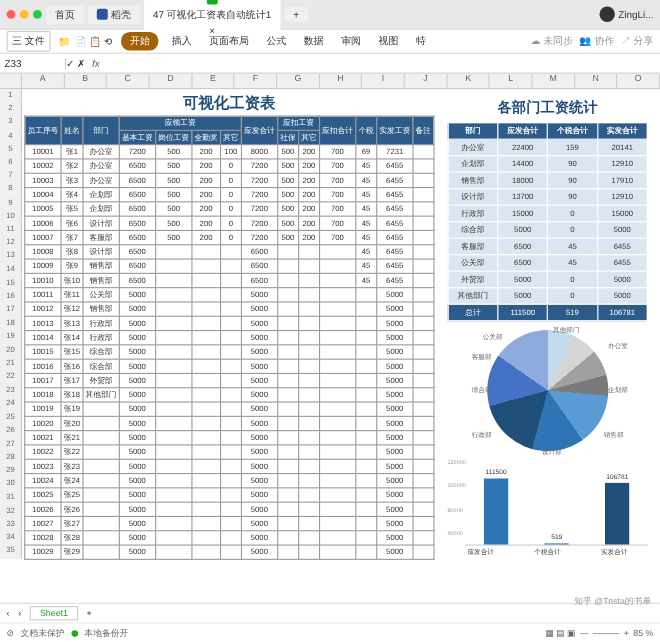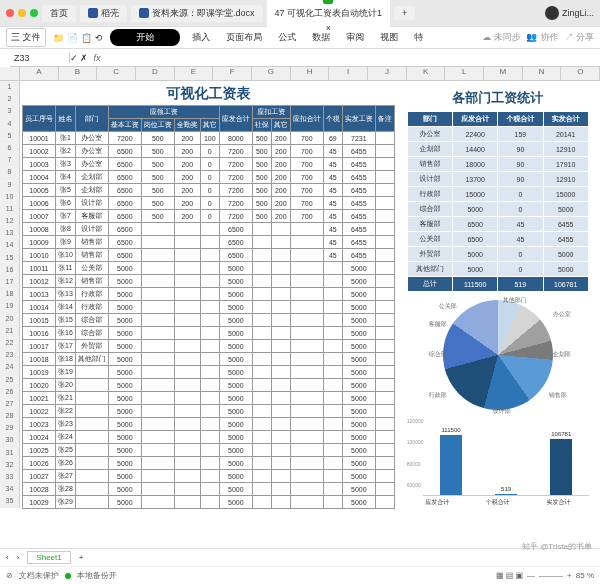--- a/index.html
+++ b/index.html
@@ -12,23 +12,23 @@
 .tab { padding: 2px 8px; background: #f0f0f0; border-radius: 3px 3px 0 0; display: flex; align-items: center; gap: 3px; font-size: 9px; }
 .tab.active { background: #fff; flex-direction: column; }
 .tab-ico { width: 10px; height: 10px; display: inline-block; }
 .tab-ico.green { background: #1aad19; border-radius: 2px; }
 .tab-ico.blue { background: #2b579a; border-radius: 2px; }
 .user { margin-left: auto; display: flex; align-items: center; gap: 3px; font-size: 9px; }
 .avatar { width: 14px; height: 14px; background: #333; border-radius: 50%; }
 .menubar { height: 22px; display: flex; align-items: center; padding: 0 6px; gap: 8px; border-bottom: 1px solid #ddd; font-size: 9px; }
 .menu-btn { padding: 2px 4px; cursor: pointer; }
 .menu-btn.file { border: 1px solid #ccc; border-radius: 2px; }
-.menu-btn.start { background: #000000; color: #fff; border-radius: 8px; padding: 2px 26px; }
+.menu-btn.start { background: #a16207; color: #fff; border-radius: 8px; padding: 2px 8px; }
 .menu-right { margin-left: auto; display: flex; gap: 6px; color: #999; }
-.formulabar { height: 18px; display: flex; align-items: center; border-bottom: 1px solid #ccc; font-size: 9px; margin-left: 10px; }
+.formulabar { height: 18px; display: flex; align-items: center; border-bottom: 1px solid #ccc; font-size: 9px; }
 .cellref { width: 60px; padding: 0 4px; border-right: 1px solid #ccc; }
 .fx { padding: 0 6px; font-style: italic; color: #666; }
 .colhdr-row { display: flex; height: 14px; background: #f0f0f0; border-bottom: 1px solid #ccc; }
 .colhdr-row .corner { width: 20px; border-right: 1px solid #ccc; }
 .colhdr { flex: 1; text-align: center; border-right: 1px solid #ccc; font-size: 8px; color: #666; }
 .content { flex: 1; overflow: auto; }
 .main-grid { display: flex; }
 .rownums { display: flex; flex-direction: column; }
 .rownums div { height: 12.2px; width: 20px; background: #f0f0f0; border-right: 1px solid #ccc; border-bottom: 1px solid #eee; text-align: center; font-size: 7px; color: #666; line-height: 12px; }
 .salary-area { padding: 2px; }
@@ -70,24 +70,20 @@
   <div class="titlebar">
     <div class="traffic">
       <div class="dot r"></div>
       <div class="dot y"></div>
       <div class="dot g"></div>
     </div>
     <div class="tab">首页</div>
     <div class="tab">
         <span class="tab-ico blue"></span>
         <span>稻壳</span>
-      </div>
-    <div class="tab">
-        <span class="tab-ico blue"></span>
-        <span>资料来源：即课学堂.docx</span>
       </div>
     <div class="tab active">
         <span class="tab-ico green"></span>
         <span>47 可视化工资表自动统计1</span> 
         <span>×</span>
       </div>
     <div class="tab">+</div>
     <div class="user">
         <div class="avatar"></div>
         <span>ZingLi...</span>

